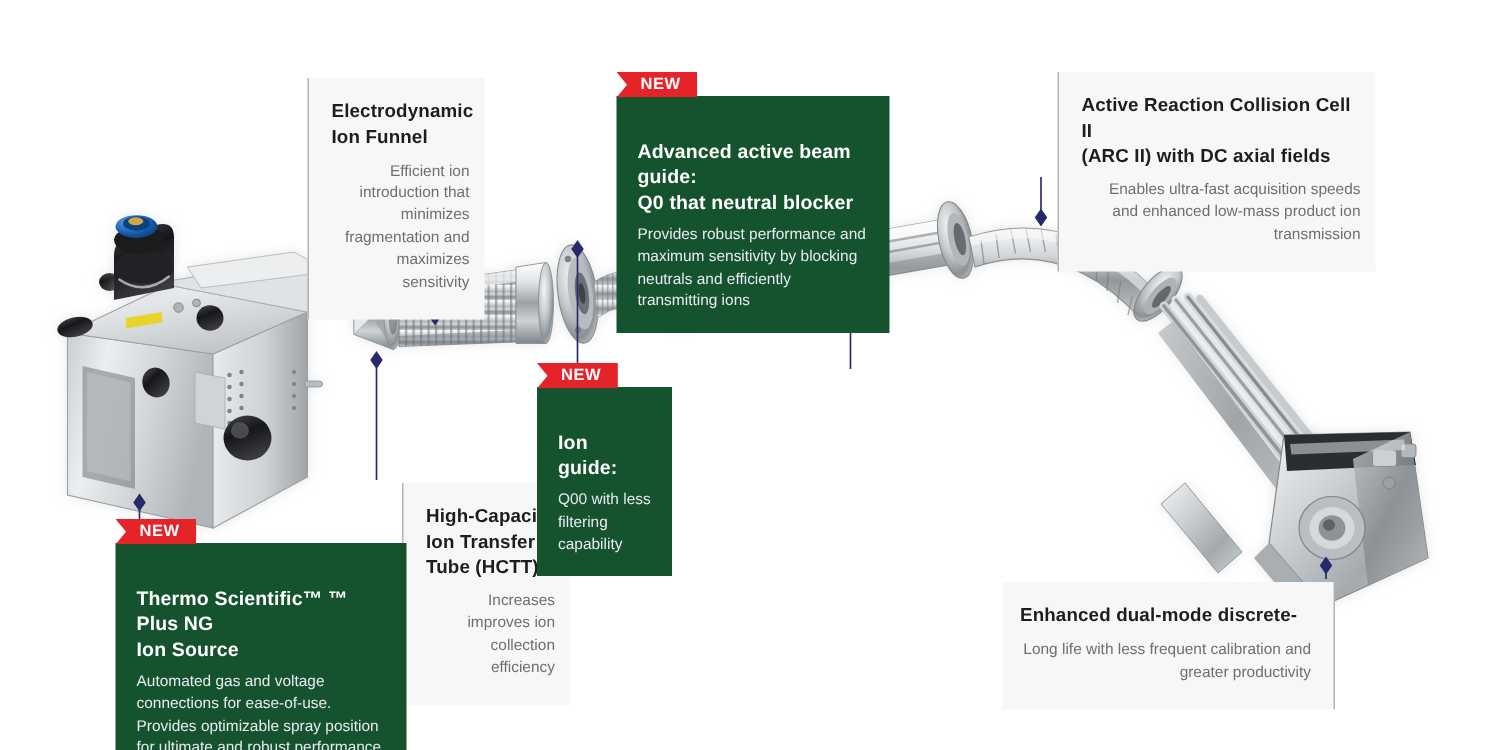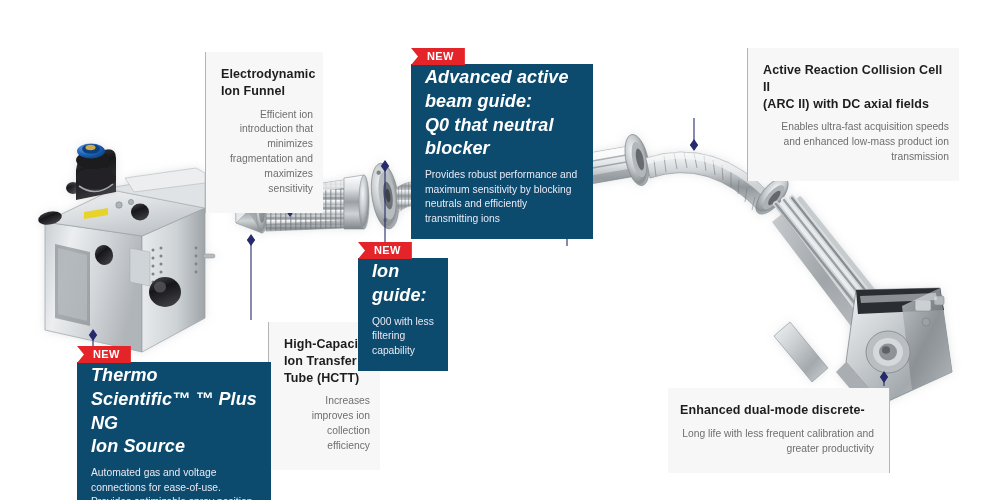--- a/index.html
+++ b/index.html
@@ -15,28 +15,27 @@
   #artwork{position:absolute;inset:0;width:1000px;height:500px;}
 
   
   #leaders{position:absolute;inset:0;width:1000px;height:500px;pointer-events:none;}
 
   
   .callout{position:absolute;}
 
   
   .navy{
-    background:#0c4a6e;color:#ffffff;
-    padding:2px 14px 13px 14px;
+    background:#14532d;color:#ffffff;
+    padding:28px 14px 13px 14px;
     box-sizing:border-box;
   }
   .navy .c-title{
-    font-size:18px;font-weight:bold;line-height:1.32;margin:0 0 7px 0;
+    font-size:13px;font-weight:bold;line-height:1.32;margin:0 0 7px 0;
     letter-spacing:.1px;
-    font-style:italic;
   }
   .navy .c-body{
     font-size:10.3px;line-height:1.42;margin:0;color:#e9e9f2;font-weight:normal;
   }
   .newflag{
     position:absolute;top:0;left:0;height:17px;
     background:#e5242a;color:#fff;
     font-size:11px;font-weight:bold;line-height:17px;
     padding:0 11px 0 16px;
     letter-spacing:.4px;
@@ -54,21 +53,21 @@
     font-size:12.5px;font-weight:bold;line-height:1.34;margin:0 0 8px 0;color:#1d1d1d;
     letter-spacing:.1px;
   }
   .panel .c-body{
     font-size:10.3px;line-height:1.45;margin:0;color:#6f6f6f;font-weight:normal;text-align:right;
   }
 
   
   #co-funnel   {left:205px;top:52px;  width:118px;}
   #co-hctt     {left:268px;top:322px; width:112px;}
-  #co-arc      {left:705px;top:48px;  width:212px;margin-left:42px;}
+  #co-arc      {left:705px;top:48px;  width:212px;}
   #co-qr5      {left:565px;top:248px; width:178px;}
   #co-detector {left:668px;top:388px; width:222px;}
 
   #co-beamguide{left:411px;top:64px;  width:182px;}
   #co-ionguide {left:358px;top:258px; width:90px;}
   #co-source   {left:77px; top:362px; width:194px;}
 
   #co-beamguide .newflag{top:-16px;left:0;}
   #co-ionguide  .newflag{top:-16px;left:0;}
   #co-source    .newflag{top:-16px;left:0;}

